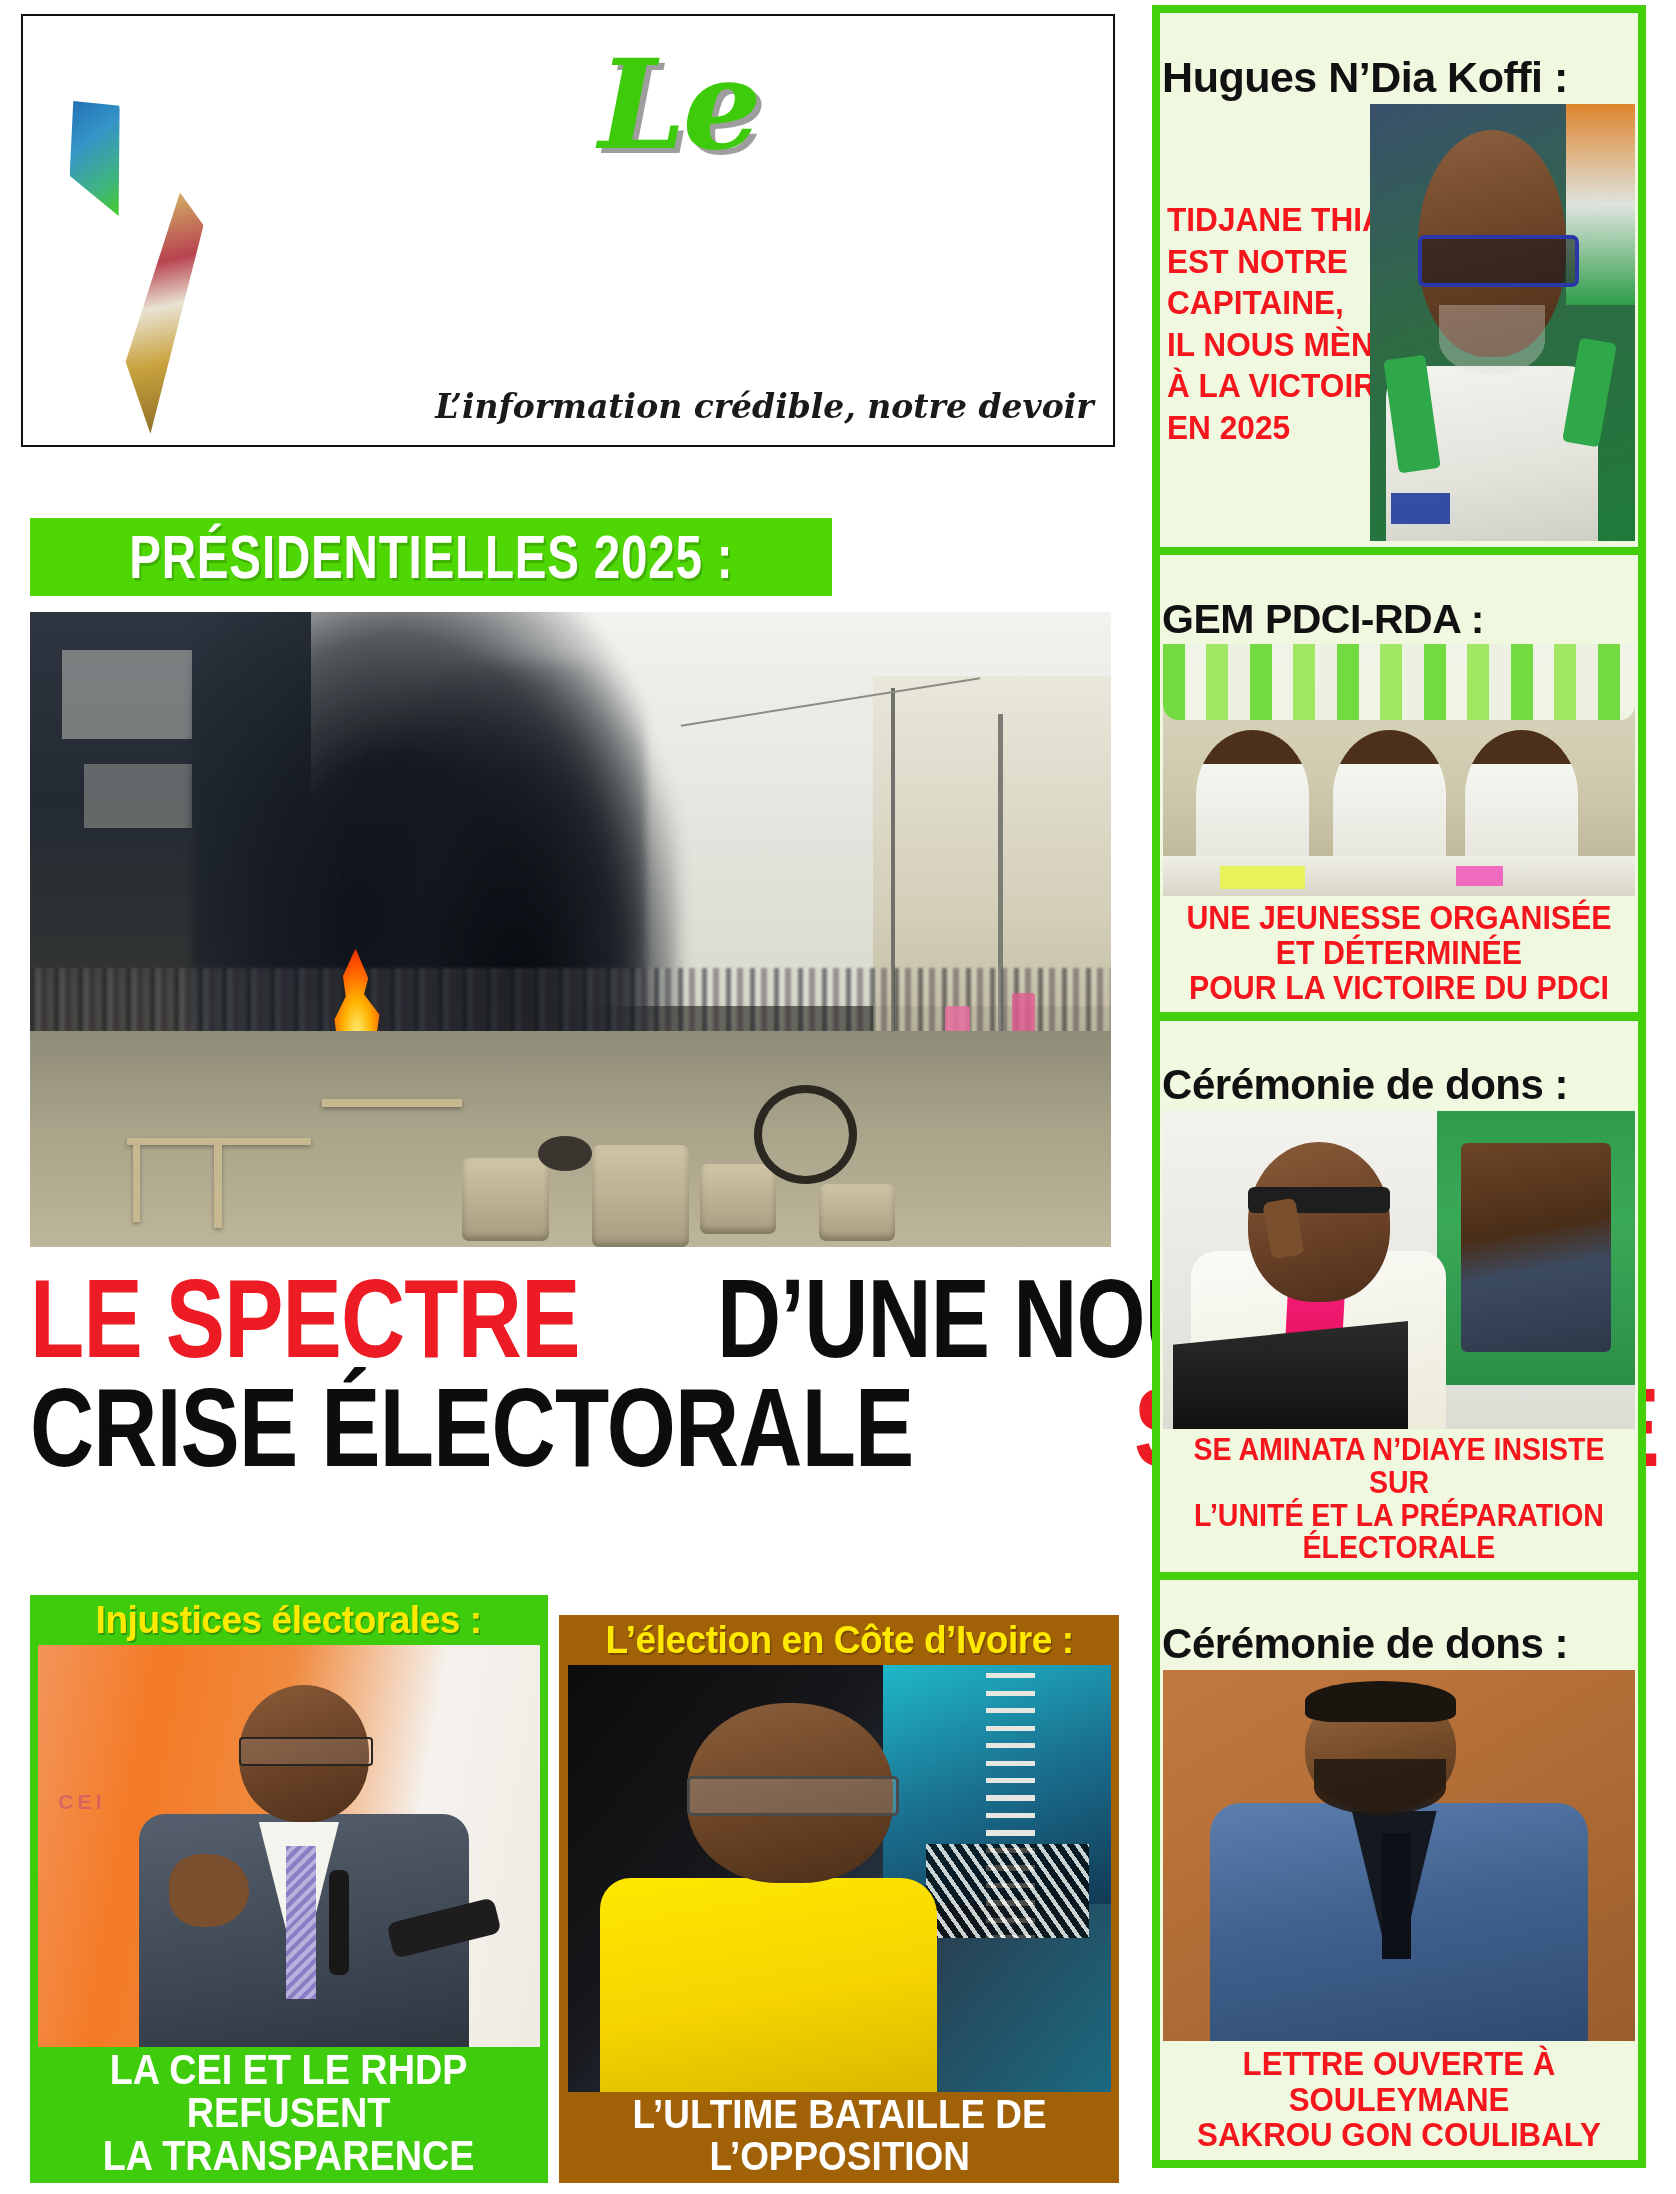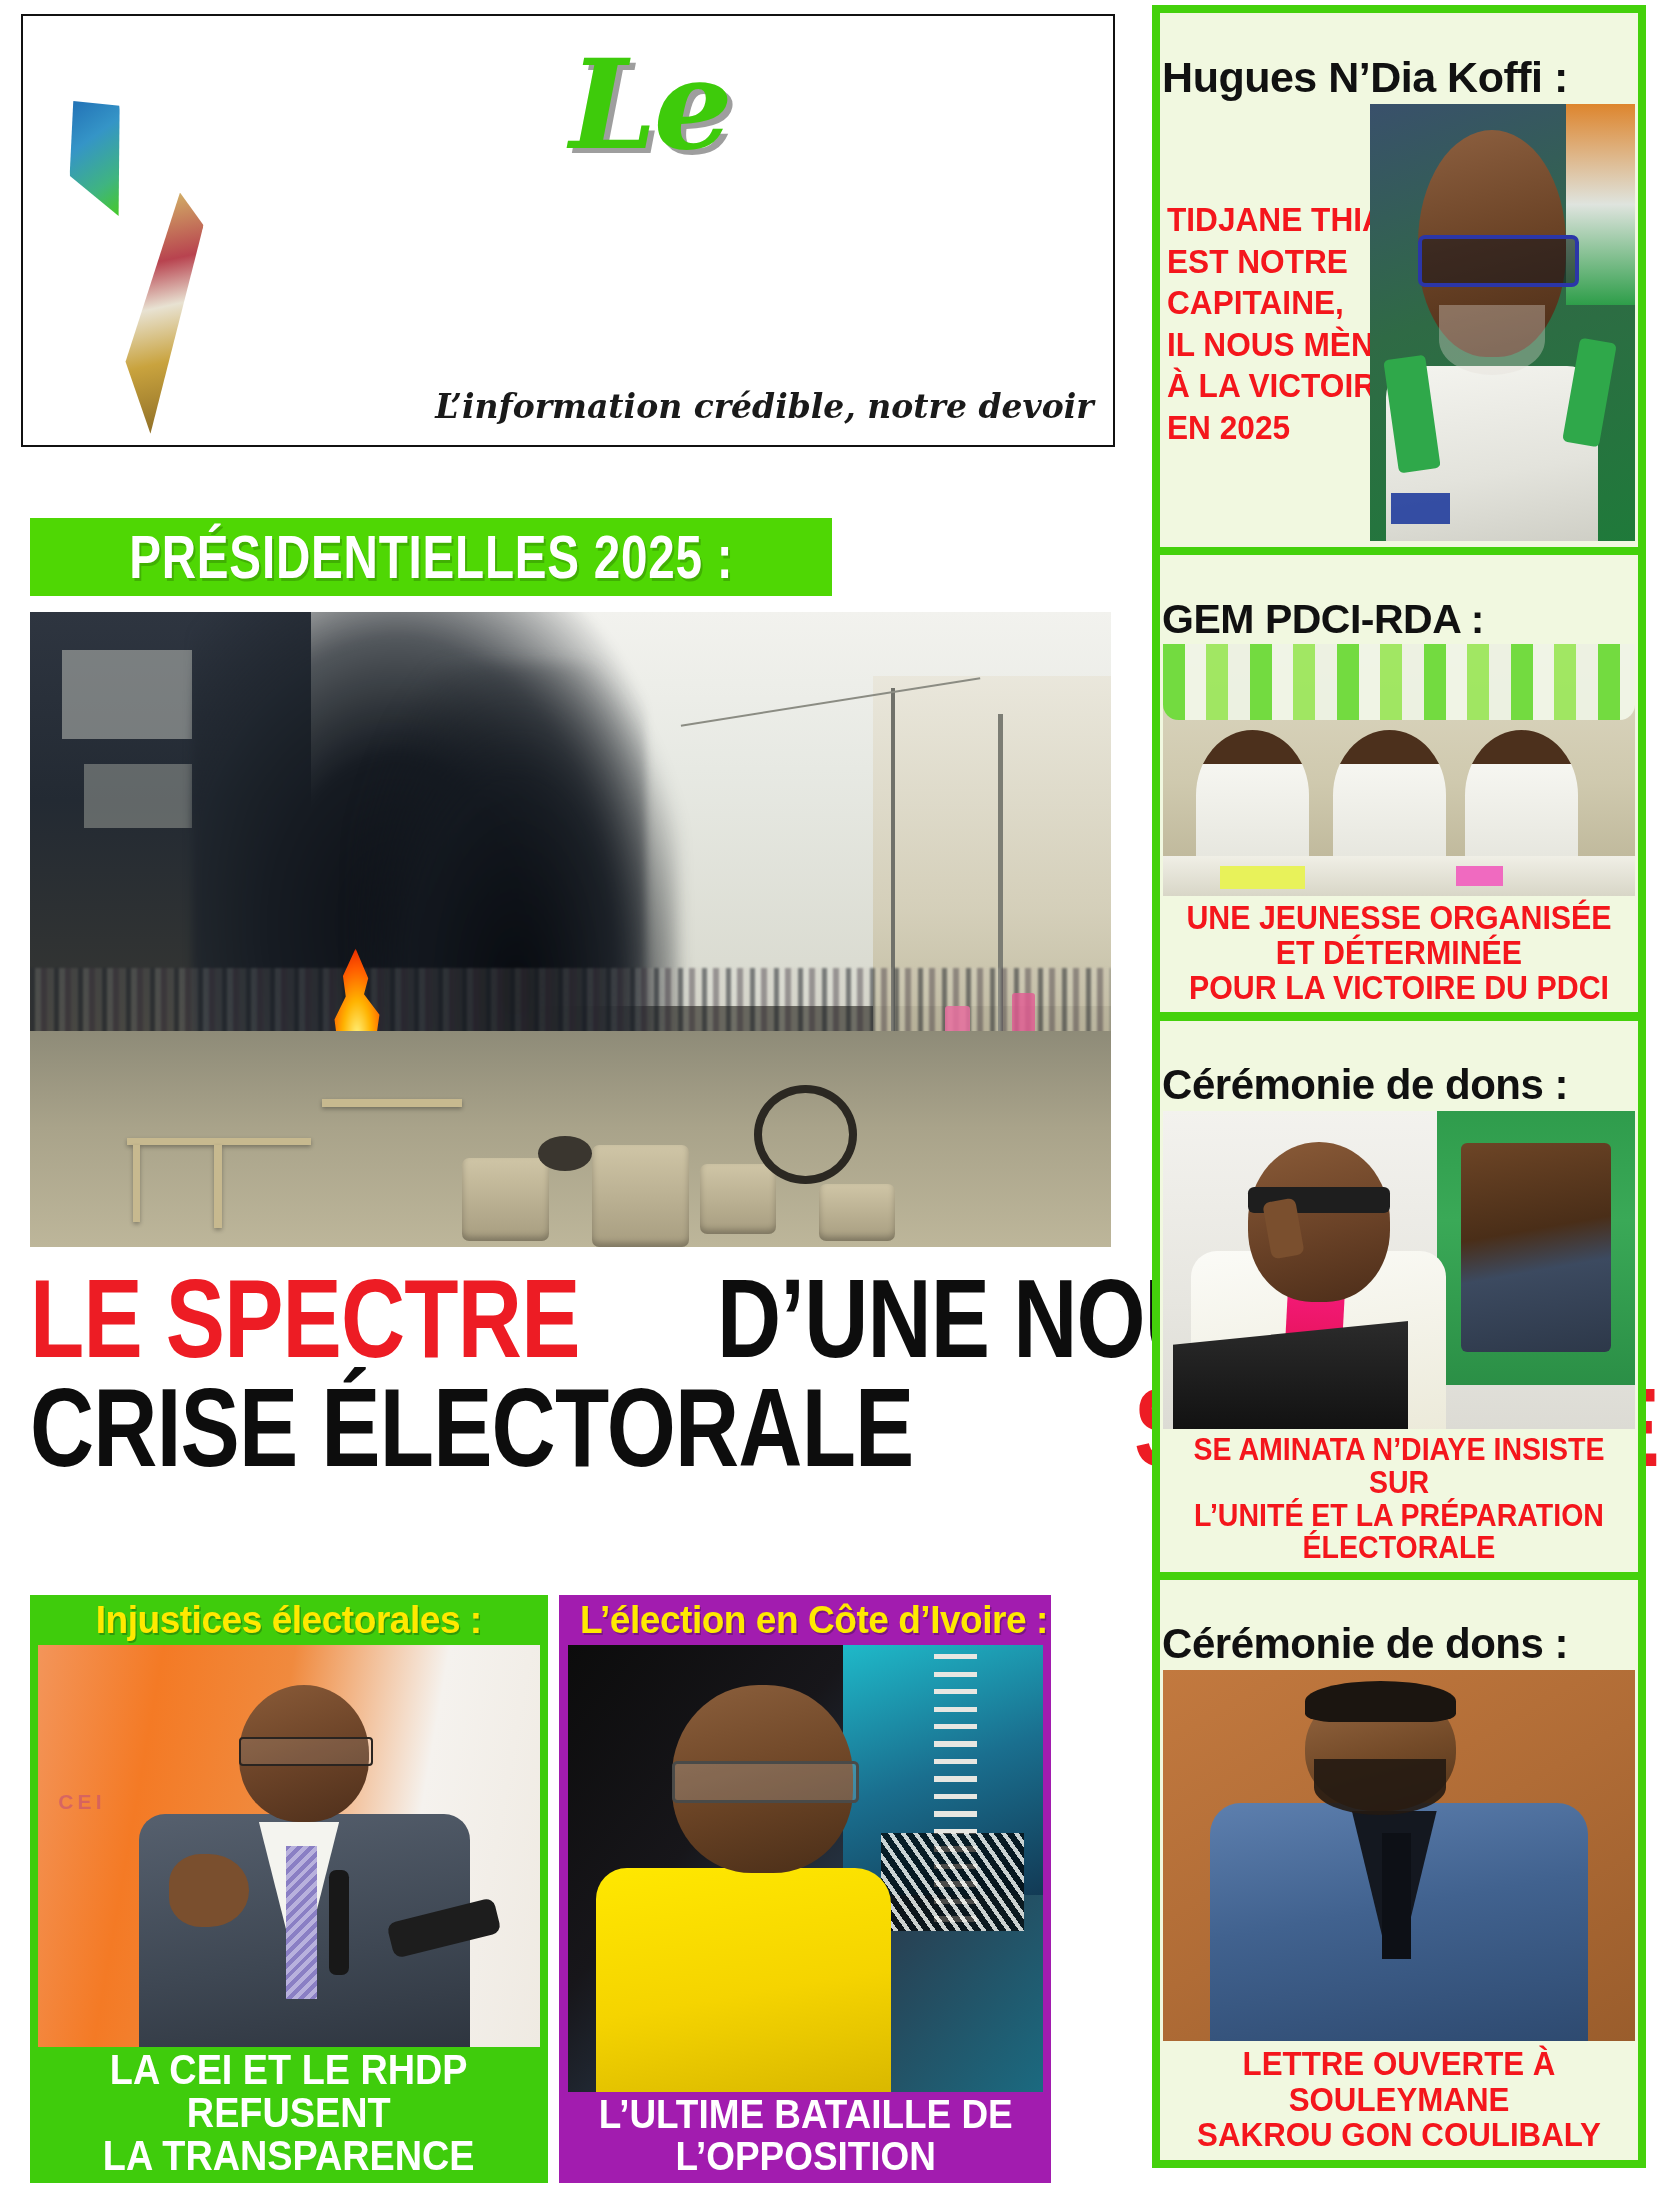--- a/index.html
+++ b/index.html
@@ -9,21 +9,21 @@
   .page{position:absolute;inset:0;background:#fff;}
   .col-left{position:absolute;left:0;top:0;width:1143px;height:2194px;}
   .col-right{position:absolute;left:1152px;top:5.2px;width:494px;height:2163px;
              border:8.3px solid #44D10B;background:#44D10B;box-sizing:border-box;
              display:flex;flex-direction:column;}
 
   
   .masthead{position:absolute;left:20.6px;top:14.4px;width:1094px;height:433px;
             border:2.6px solid #111;background:#fff;box-sizing:border-box;overflow:hidden;}
   .logo-wrap{position:relative;width:100%;height:100%;}
-  .logo-le{position:absolute;left:547px;top:15.5px;font-family:"DejaVu Serif",serif;
+  .logo-le{position:absolute;left:576px;top:15.5px;font-family:"DejaVu Serif",serif;
            font-style:italic;font-weight:700;font-size:124px;color:#3ECB0B;
            text-shadow:5.2px 5.2px 0 rgba(40,40,40,.45);letter-spacing:-3.1px;}
   .logo-belier{position:absolute;left:25px;top:67px;font-family:"DejaVu Serif",serif;
                font-weight:700;font-size:222px;line-height:222px;color:#3ECB0B;
                letter-spacing:2.1px;text-shadow:6.2px 6.2px 0 rgba(45,45,45,.5);
                -webkit-text-stroke:0;}
   .logo-belier .cap{font-size:289px;line-height:222px;}
   .feather{position:absolute;left:45px;top:83px;width:57px;height:119px;
            background:linear-gradient(150deg,#1566b0 0%,#2a8fc4 35%,#35b07a 70%,#3ECB0B 100%);
            clip-path:polygon(20% 0%,100% 8%,78% 100%,0% 62%);
@@ -102,22 +102,22 @@
   .hl-row span{font-family:"Liberation Sans",sans-serif;font-weight:700;
                font-size:111px;letter-spacing:-1px;transform:scaleX(.80);
                transform-origin:left center;display:inline-block;}
   .hl-red{color:#ED1C24;}
   .hl-blk{color:#0d0d0d;}
 
   
   .botrow{position:absolute;left:30px;top:1595px;width:1089px;height:588px;display:flex;gap:11.4px;}
   .box-green{width:518px;background:#3FCC0C;box-sizing:border-box;
              display:flex;flex-direction:column;padding:3.1px 8.3px 5.2px 8.3px;}
-  .box-red{width:492px;background:#a21caf;box-sizing:border-box;
-           display:flex;flex-direction:column;padding:3.1px 8.3px 5.2px 8.3px;}
+  .box-red{width:560px;background:#a16207;box-sizing:border-box;
+           display:flex;flex-direction:column;padding:3.1px 8.3px 5.2px 8.3px;margin-top:20px;}
   .kicker-y{font-weight:700;font-size:39px;color:#FFE900;text-align:center;
             letter-spacing:-0.5px;white-space:nowrap;transform:scaleX(.95);
             line-height:1.12;text-shadow:1.5px 1.5px 0 rgba(0,0,0,.25);}
   .boxphoto{flex:1;margin:3.1px 0 2.1px 0;overflow:hidden;position:relative;}
   .boxcap{font-weight:700;color:#fff;text-align:center;line-height:1.02;
           letter-spacing:0px;transform:scaleX(.9);}
   .boxcap.g{font-size:42px;}
   .boxcap.r{font-size:41px;}
 
   

